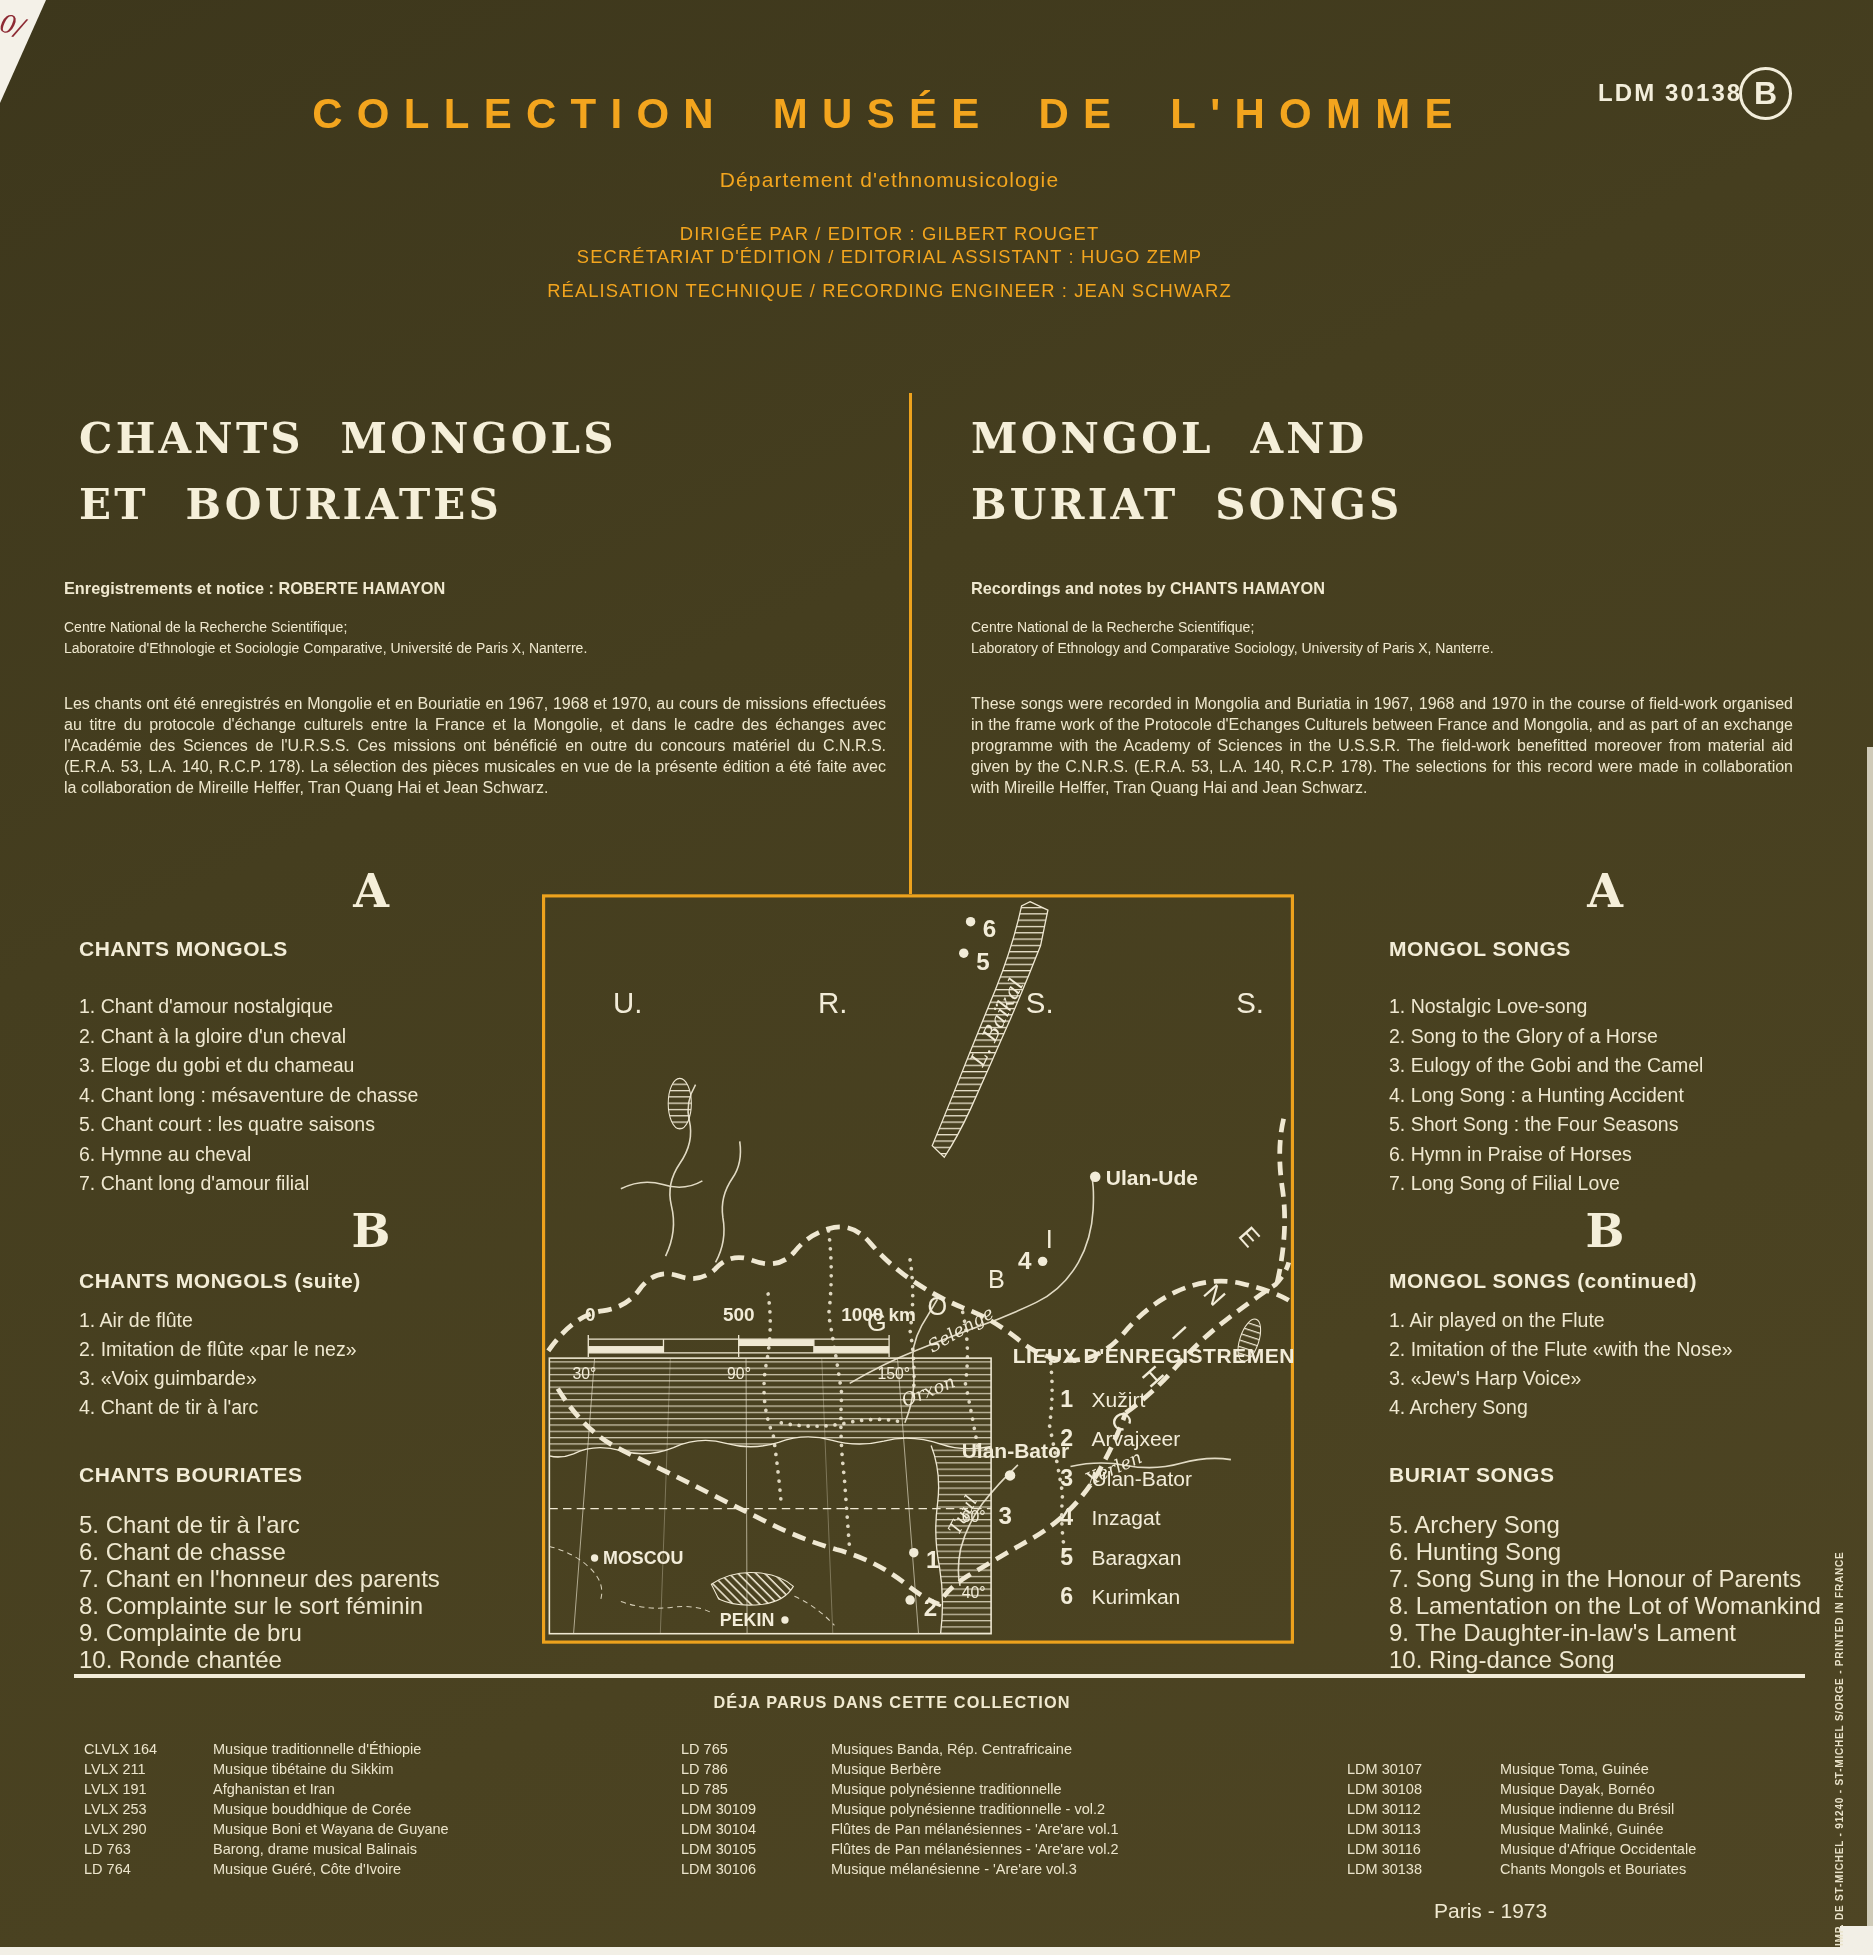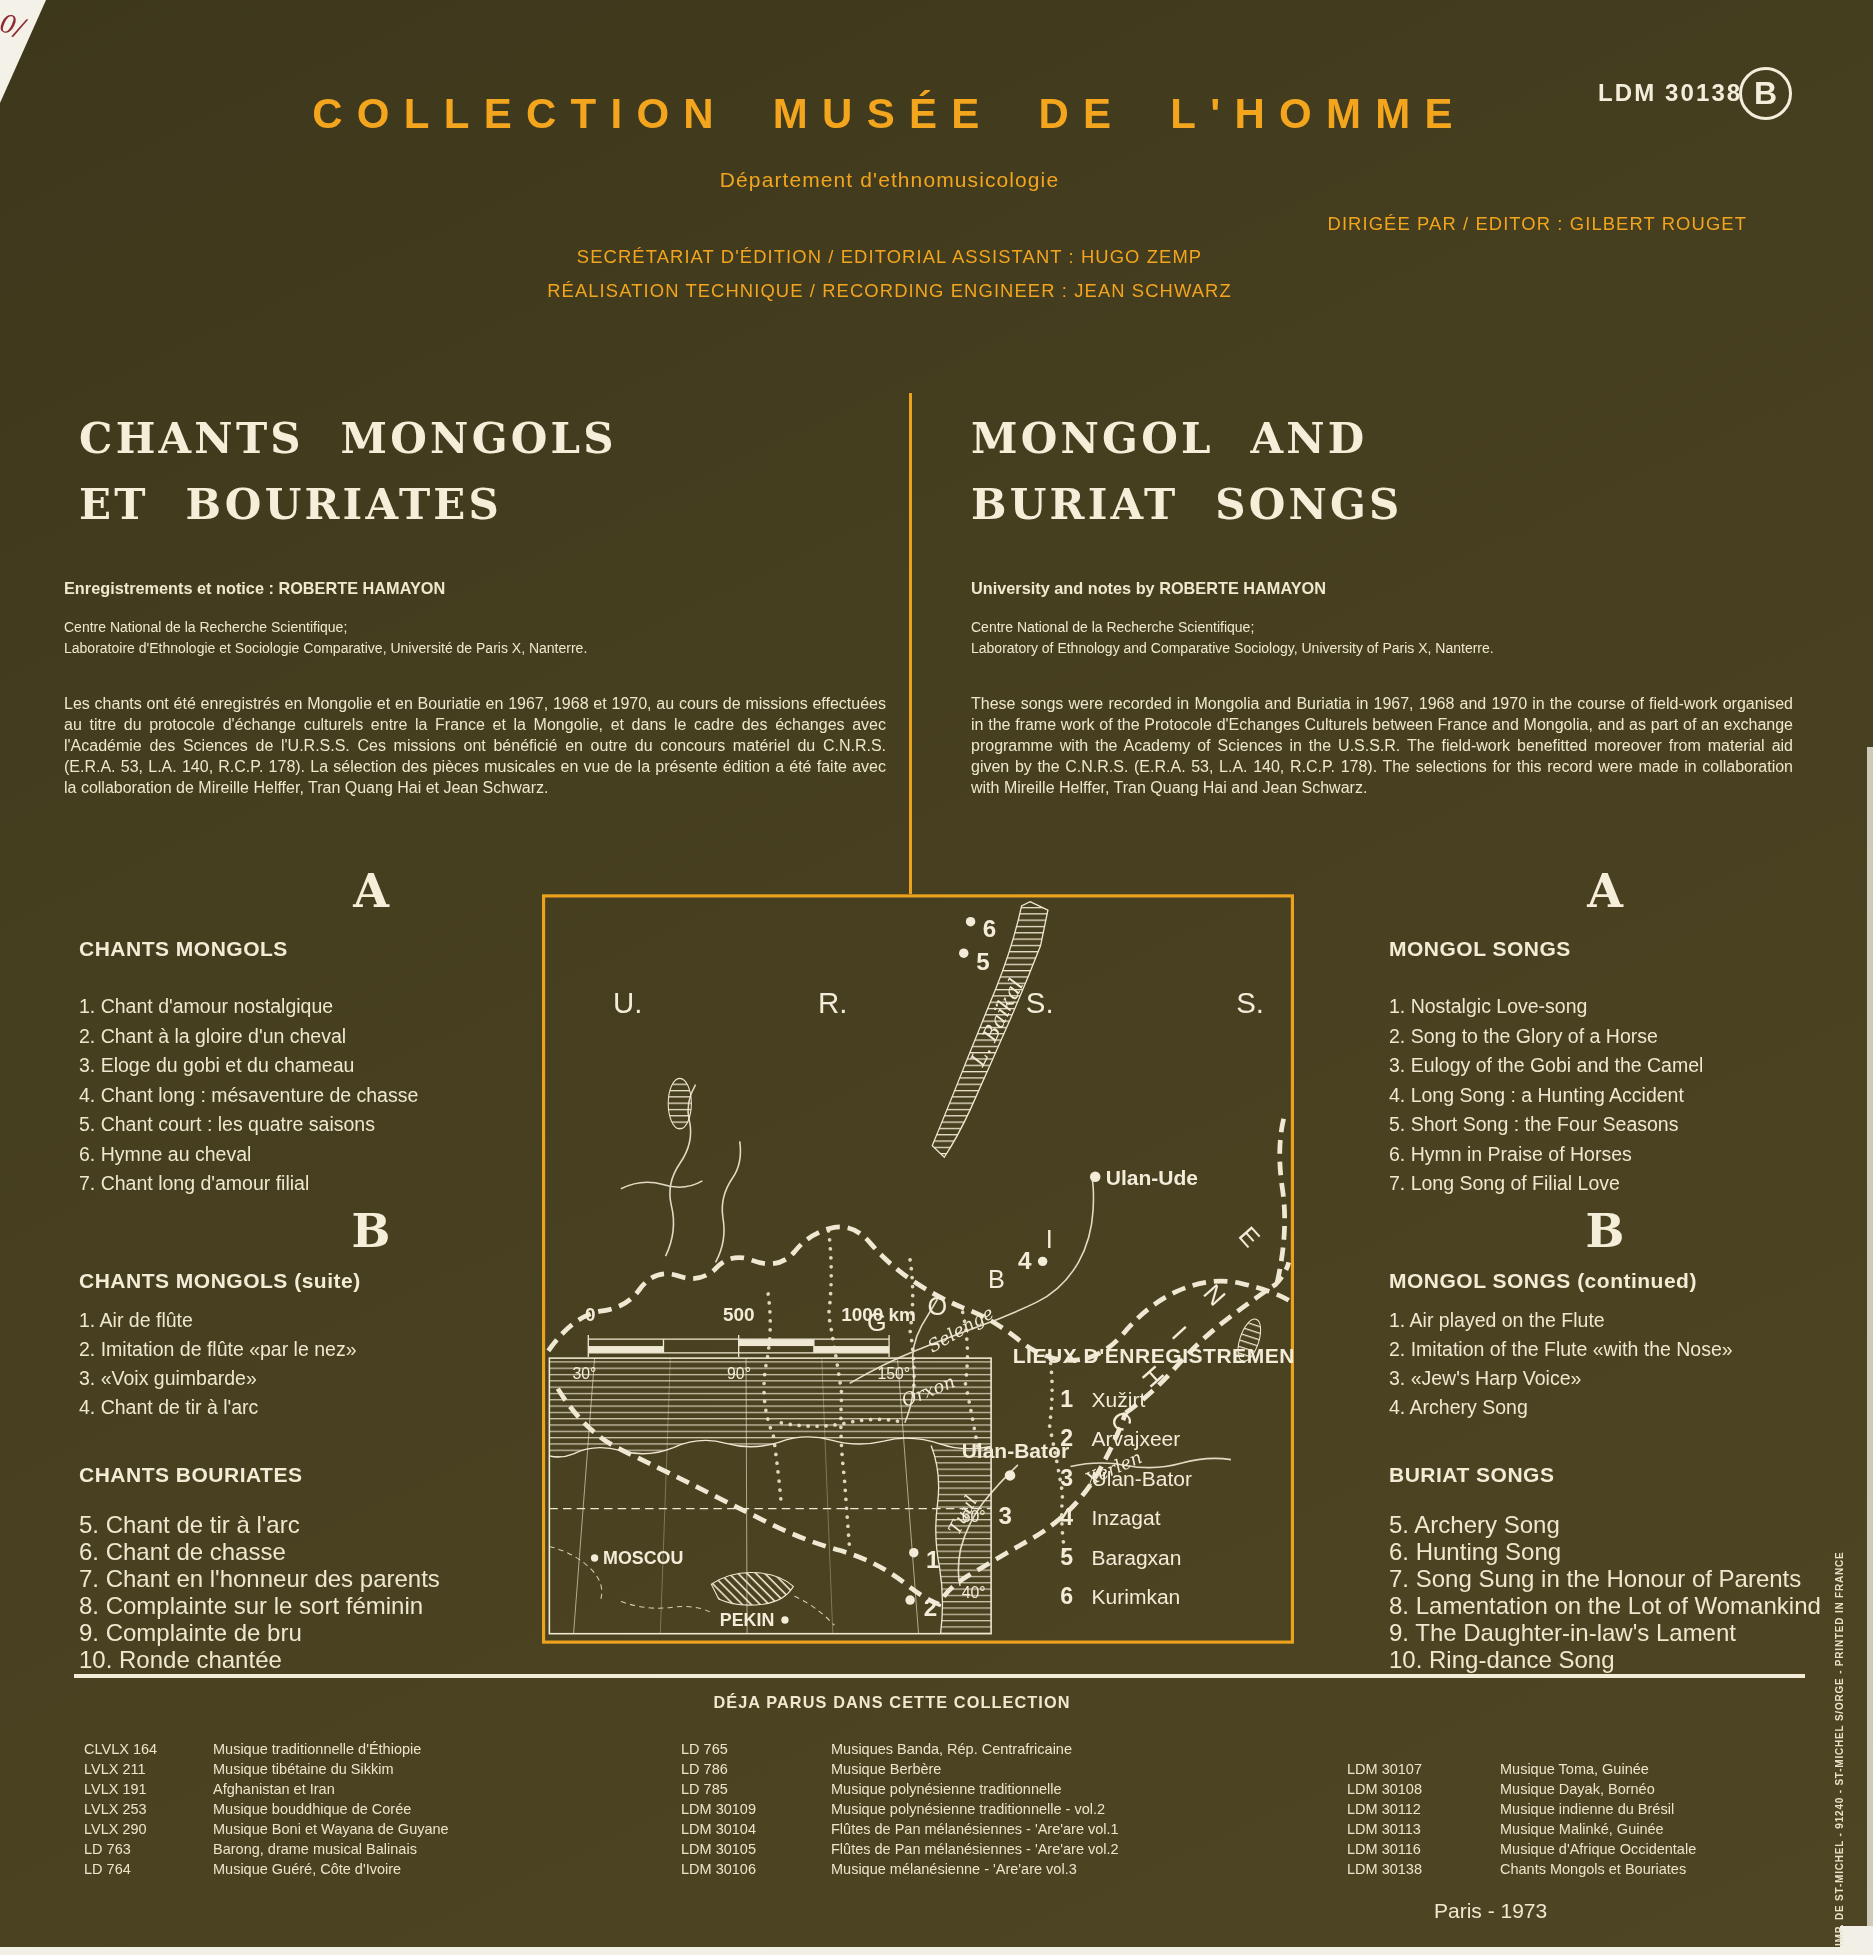--- a/index.html
+++ b/index.html
@@ -8,21 +8,21 @@
     background:linear-gradient(155deg,#3d371c 0%,#453e1f 35%,#4a4221 70%,#4e4524 100%);
     font-family:"Liberation Sans",sans-serif;color:#f0e9d0;
   }
   .abs{position:absolute;}
   .orange{color:#f3a51e;}
   .cream{color:#f0e9d0;}
   .slab{font-family:"DejaVu Serif",serif;font-weight:bold;}
   .main-title{left:32px;top:90px;width:1715px;text-align:center;font-size:42px;font-weight:bold;letter-spacing:0.34em;word-spacing:0.45em;}
   .dept{left:32px;top:168px;width:1715px;text-align:center;font-size:21px;letter-spacing:1.1px;}
   .credit{left:32px;width:1715px;text-align:center;font-size:18.4px;letter-spacing:1.1px;}
-  .c1{top:213px;text-align:right;} .c2{top:246px;} .c3{top:280px;}
+  .c1{top:223px;} .c2{top:246px;} .c3{top:280px;}
   .catnum{left:1598px;top:79px;font-size:24px;font-weight:bold;letter-spacing:2.1px;color:#f3eedb;}
   .badge{left:1739px;top:67px;width:53px;height:53px;border:3.2px solid #f3eedb;border-radius:50%;
          display:flex;align-items:center;justify-content:center;font-size:32px;font-weight:bold;color:#f3eedb;box-sizing:border-box;}
   .colTitle{font-size:42px;line-height:66px;letter-spacing:3.2px;word-spacing:0.45em;color:#f5efd9;}
   .lt{left:79px;top:406px;width:821px;}
   .rt{left:971px;top:406px;width:852px;}
   .recCredit{font-size:16.3px;font-weight:bold;top:579px;}
   .affil{font-size:14px;line-height:21px;top:617px;}
   .para{font-size:16px;line-height:21px;text-align:justify;top:693px;color:#eee7cd;}
   .pL{left:64px;width:822px;} .pR{left:971px;width:822px;}
@@ -87,21 +87,21 @@
   <div class="abs pL affil">
     <div>Centre National de la Recherche Scientifique;</div>
     <div>Laboratoire d'Ethnologie et Sociologie Comparative, Université de Paris X, Nanterre.</div>
   </div>
   <div class="abs pL para">Les chants ont été enregistrés en Mongolie et en Bouriatie en 1967, 1968 et 1970, au cours de missions effectuées au titre du protocole d'échange culturels entre la France et la Mongolie, et dans le cadre des échanges avec l'Académie des Sciences de l'U.R.S.S. Ces missions ont bénéficié en outre du concours matériel du C.N.R.S. (E.R.A. 53, L.A. 140, R.C.P. 178). La sélection des pièces musicales en vue de la présente édition a été faite avec la collaboration de Mireille Helffer, Tran Quang Hai et Jean Schwarz.</div>
 
   <div class="abs rt slab colTitle">
     <div>MONGOL AND</div>
     <div>BURIAT SONGS</div>
   </div>
-  <div class="abs pR recCredit" style="left:971px">University and notes by ROBERTE HAMAYON</div>
+  <div class="abs pR recCredit" style="left:971px">Recordings and notes by CHANTS HAMAYON</div>
   <div class="abs pR affil" style="left:971px">
     <div>Centre National de la Recherche Scientifique;</div>
     <div>Laboratory of Ethnology and Comparative Sociology, University of Paris X, Nanterre.</div>
   </div>
   <div class="abs pR para">These songs were recorded in Mongolia and Buriatia in 1967, 1968 and 1970 in the course of field-work organised in the frame work of the Protocole d'Echanges Culturels between France and Mongolia, and as part of an exchange programme with the Academy of Sciences in the U.S.S.R. The field-work benefitted moreover from material aid given by the C.N.R.S. (E.R.A. 53, L.A. 140, R.C.P. 178). The selections for this record were made in collaboration with Mireille Helffer, Tran Quang Hai and Jean Schwarz.</div>
 
   <div class="abs sideLetter" style="left:292px;top:864px">A</div>
   <div class="abs listHead" style="left:79px;top:937px">CHANTS MONGOLS</div>
   <div class="abs" style="left:79px;top:992px;width:463px">
     <div class="track">1. Chant d'amour nostalgique</div>

